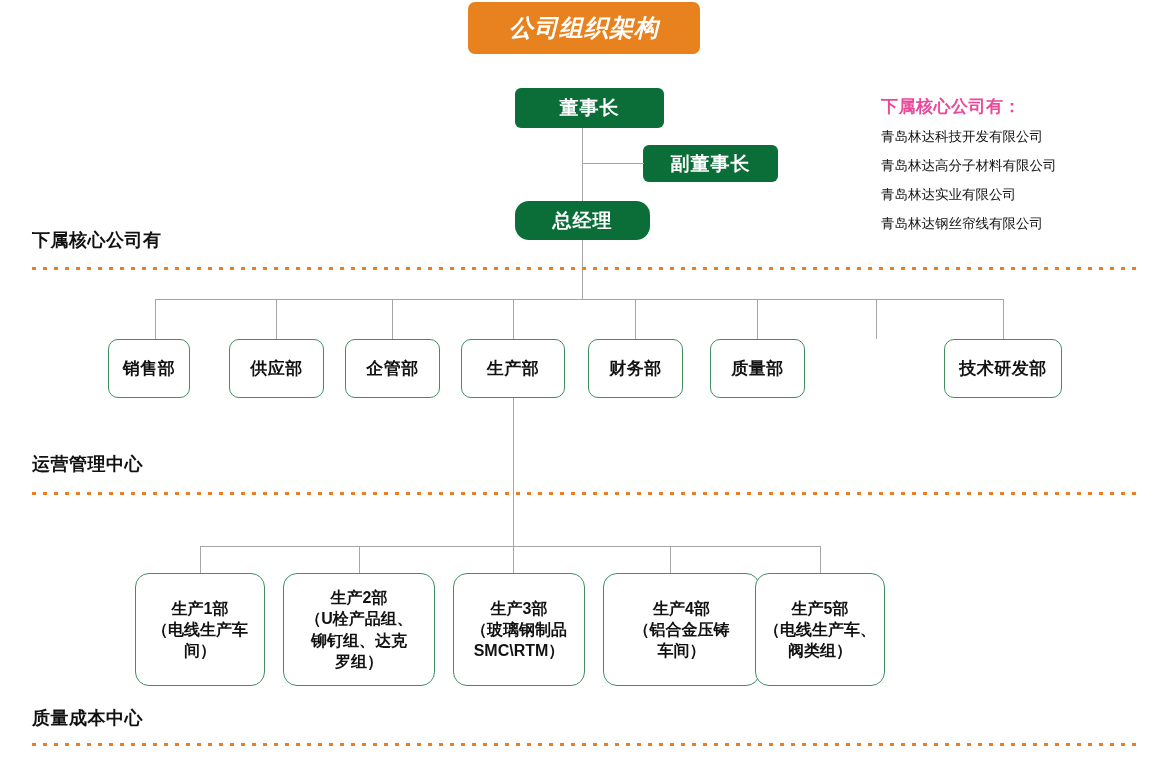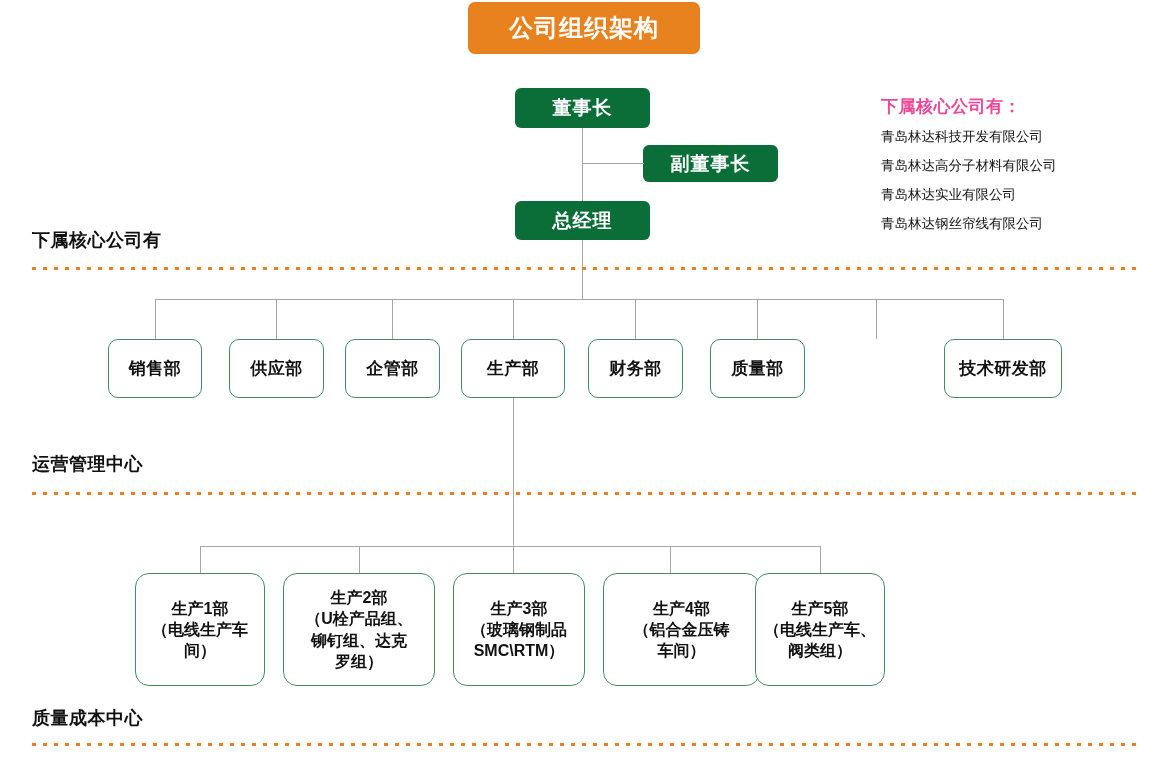--- a/index.html
+++ b/index.html
@@ -28,40 +28,41 @@
     border-radius: 7px;
     display: flex;
     align-items: center;
     justify-content: center;
   }
   .title-banner span {
     color: #ffffff;
     font-size: 24px;
     font-weight: bold;
     letter-spacing: 1px;
+    font-style: italic;
   }
 
   
   .exec-box {
     position: absolute;
     background: #0b6e38;
     border-radius: 6px;
     display: flex;
     align-items: center;
     justify-content: center;
   }
   .exec-box span {
     color: #ffffff;
     font-size: 19px;
     font-weight: bold;
     letter-spacing: 1px;
   }
-  #box-chairman   { left: 515px; top: 88px;  width: 135px; height: 40px; }
+  #box-chairman   { left: 515px; top: 88px;  width: 149px; height: 40px; }
   #box-vice-chair { left: 643px; top: 145px; width: 135px; height: 37px; }
-  #box-gm         { left: 515px; top: 201px; width: 135px; height: 39px; }
+  #box-gm         { left: 515px; top: 201px; width: 135px; height: 39px; border-radius: 14px; }
 
   
   .dept-box {
     position: absolute;
     background: #ffffff;
     border: 1.3px solid #3f8f63;
     border-radius: 10px;
     display: flex;
     align-items: center;
     justify-content: center;
@@ -185,21 +186,21 @@
   <div class="hline" style="left:155px; top:299px; width:849px;"></div>
   <div class="vline" style="left:155px; top:299px; height:40px;"></div>
   <div class="vline" style="left:276px; top:299px; height:40px;"></div>
   <div class="vline" style="left:392px; top:299px; height:40px;"></div>
   <div class="vline" style="left:513px; top:299px; height:40px;"></div>
   <div class="vline" style="left:635px; top:299px; height:40px;"></div>
   <div class="vline" style="left:757px; top:299px; height:40px;"></div>
   <div class="vline" style="left:876px; top:299px; height:40px;"></div>
   <div class="vline" style="left:1003px; top:299px; height:40px;"></div>
 
-  <div class="dept-box" style="left:108px; width:94px;">
+  <div class="dept-box" style="left:108px; width:82px;">
     <span>销售部</span>
   </div>
   <div class="dept-box" style="left:229px; width:95px;">
     <span>供应部</span>
   </div>
   <div class="dept-box" style="left:345px; width:95px;">
     <span>企管部</span>
   </div>
   <div class="dept-box" style="left:461px; width:104px;">
     <span>生产部</span>

